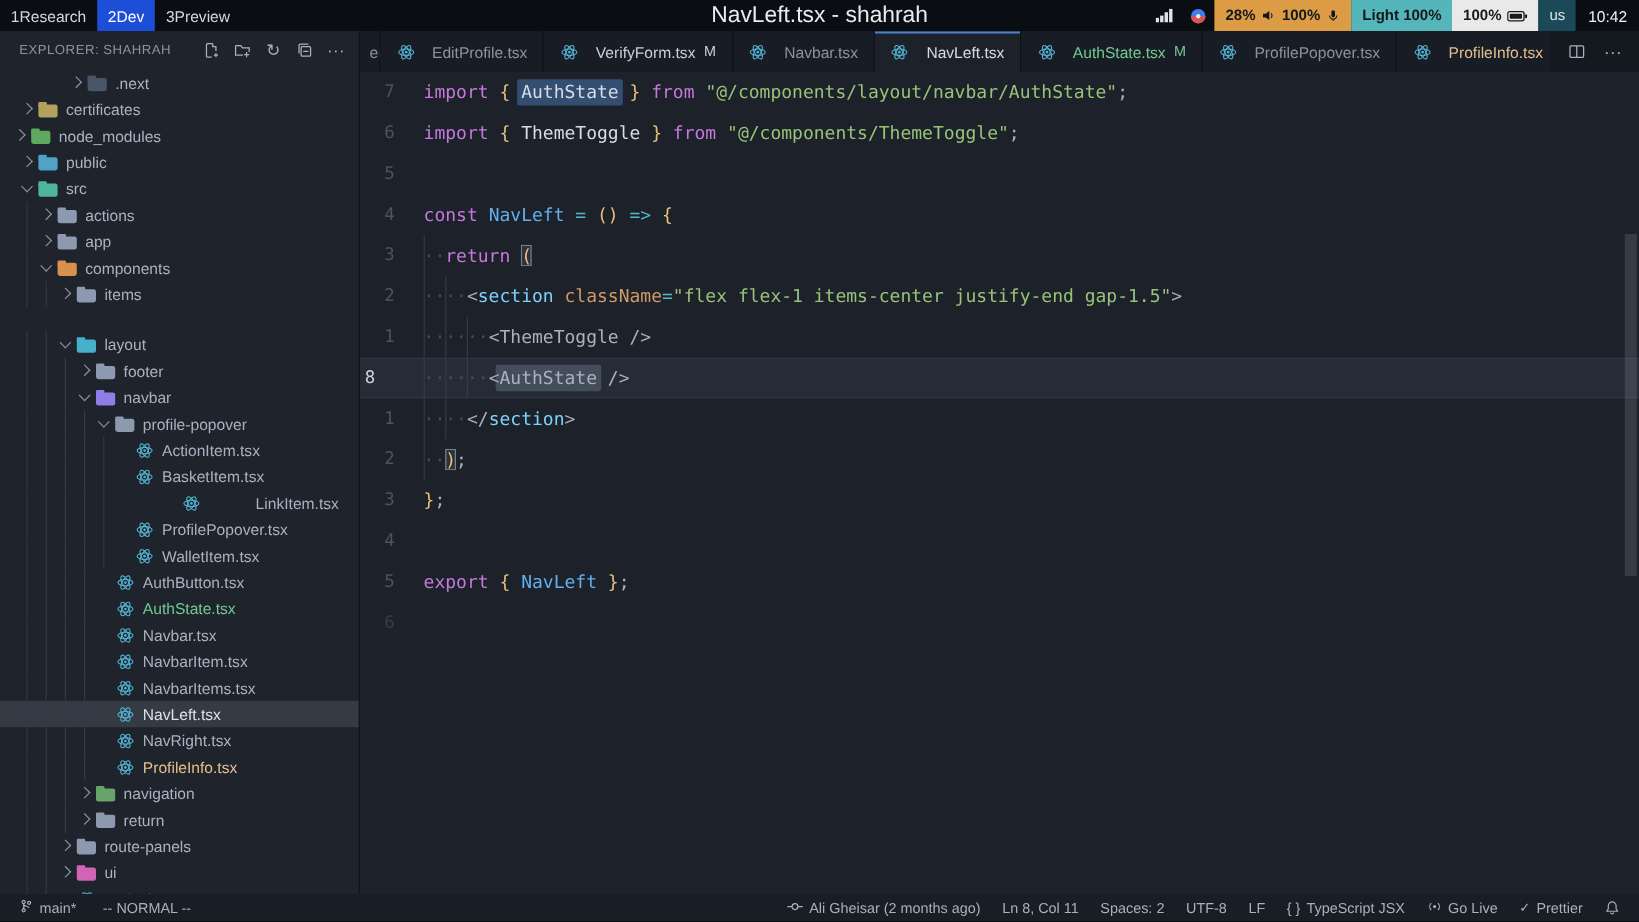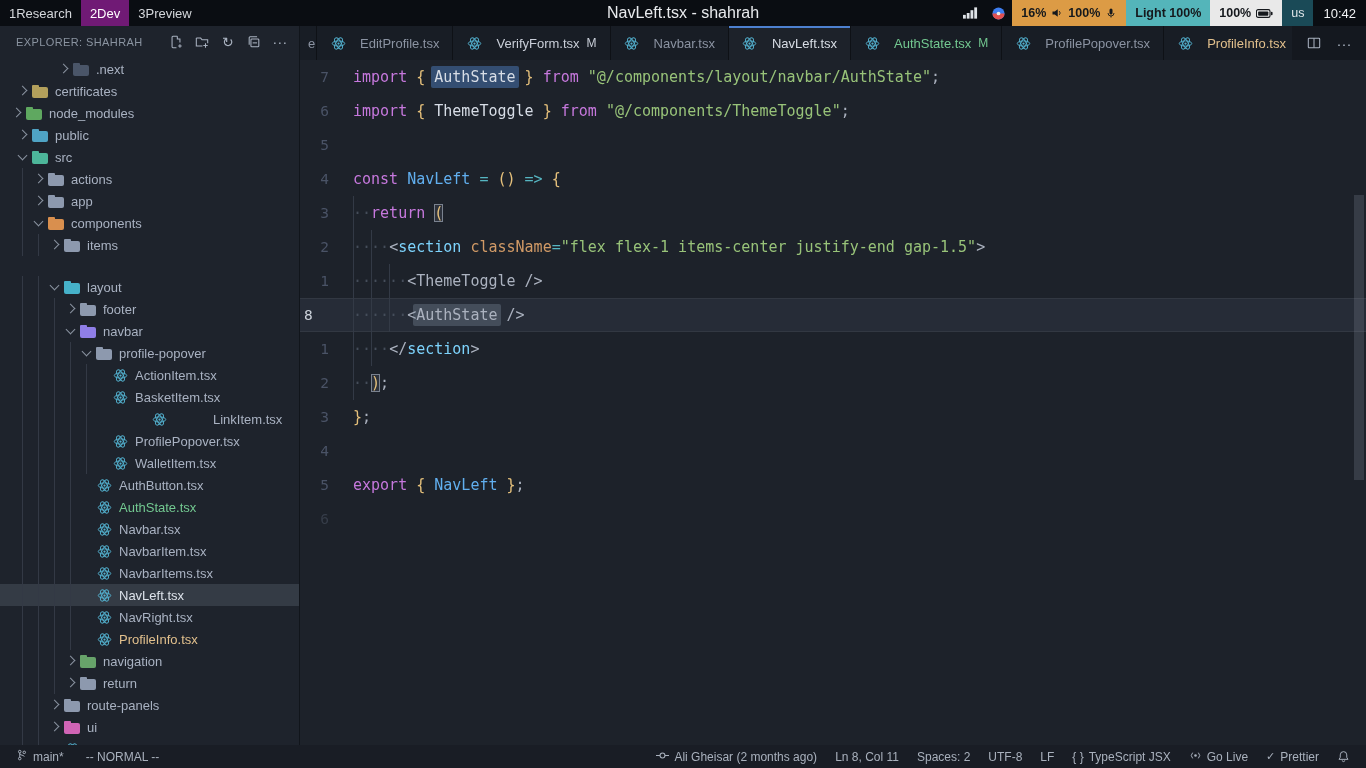--- a/index.html
+++ b/index.html
@@ -9,25 +9,25 @@
     font-family:"Liberation Sans","DejaVu Sans",sans-serif;
     background:#1d222a; color:#abb2bf;
   }
   
   .wm-bar {
     position:absolute; top:0; left:0; width:1366px; height:26px;
     background:#0a0d12; display:flex; align-items:stretch; color:#e6e8eb; font-size:13px;
   }
   .wm-left { display:flex; align-items:stretch; }
   .ws-tag { display:flex; align-items:center; padding:0 9px; color:#d4d7db; cursor:default; }
-  .ws-tag.active { background:#701a75; color:#ffffff; }
+  .ws-tag.active { background:#1d4ed8; color:#ffffff; }
   .wm-title {
     position:absolute; left:0; right:0; top:0; height:26px;
     display:flex; align-items:center; justify-content:center;
-    color:#e9ebee; font-size:16px; pointer-events:none;
+    color:#e9ebee; font-size:19px; pointer-events:none;
   }
   .wm-right { position:absolute; right:0; top:0; height:26px; display:flex; align-items:stretch; gap:0; }
   .wm-icon { display:flex; align-items:center; padding:0 7px; }
   .wm-mod { display:flex; align-items:center; gap:5px; padding:0 9px; font-weight:700; font-size:12.5px; color:#15181c; }
   .mod-audio { background:#dc9b45; }
   .mod-light { background:#54b5ba; }
   .mod-batt  { background:#e9e9e9; }
   .mod-kbd   { background:#1a4a57; color:#dfe5e8; font-weight:400; }
   .wm-time { display:flex; align-items:center; padding:0 10px; color:#f2f3f5; font-size:13px; }
   .wm-ic { display:flex; align-items:center; }
@@ -121,21 +121,21 @@
           </svg>
       </span>
       <span class="wm-icon">
         <svg viewBox="0 0 14 14" width="13" height="13">
             <circle cx="7" cy="7" r="6.5" fill="#3d7df0"></circle>
             <path d="M.5 7a6.5 6.5 0 0 0 13 0z" fill="#e14f4f"></path>
             <circle cx="7" cy="7" r="2" fill="#e8e8e8"></circle>
           </svg>
       </span>
       <span class="wm-mod mod-audio">
-        <span>16%</span>
+        <span>28%</span>
         <span class="wm-ic">
           <svg viewBox="0 0 16 16" width="12" height="12">
               <path fill="#15181c" d="M2 6v4h3l4 3V3L5 6z"></path>
               <path fill="none" stroke="#15181c" stroke-width="1.2" d="M11 5.5a3.5 3.5 0 0 1 0 5"></path>
             </svg>
         </span>
         <span>100%</span>
         <span class="wm-ic">
           <svg viewBox="0 0 16 16" width="12" height="12">
               <rect x="6" y="2" width="4" height="8" rx="2" fill="#15181c"></rect>

